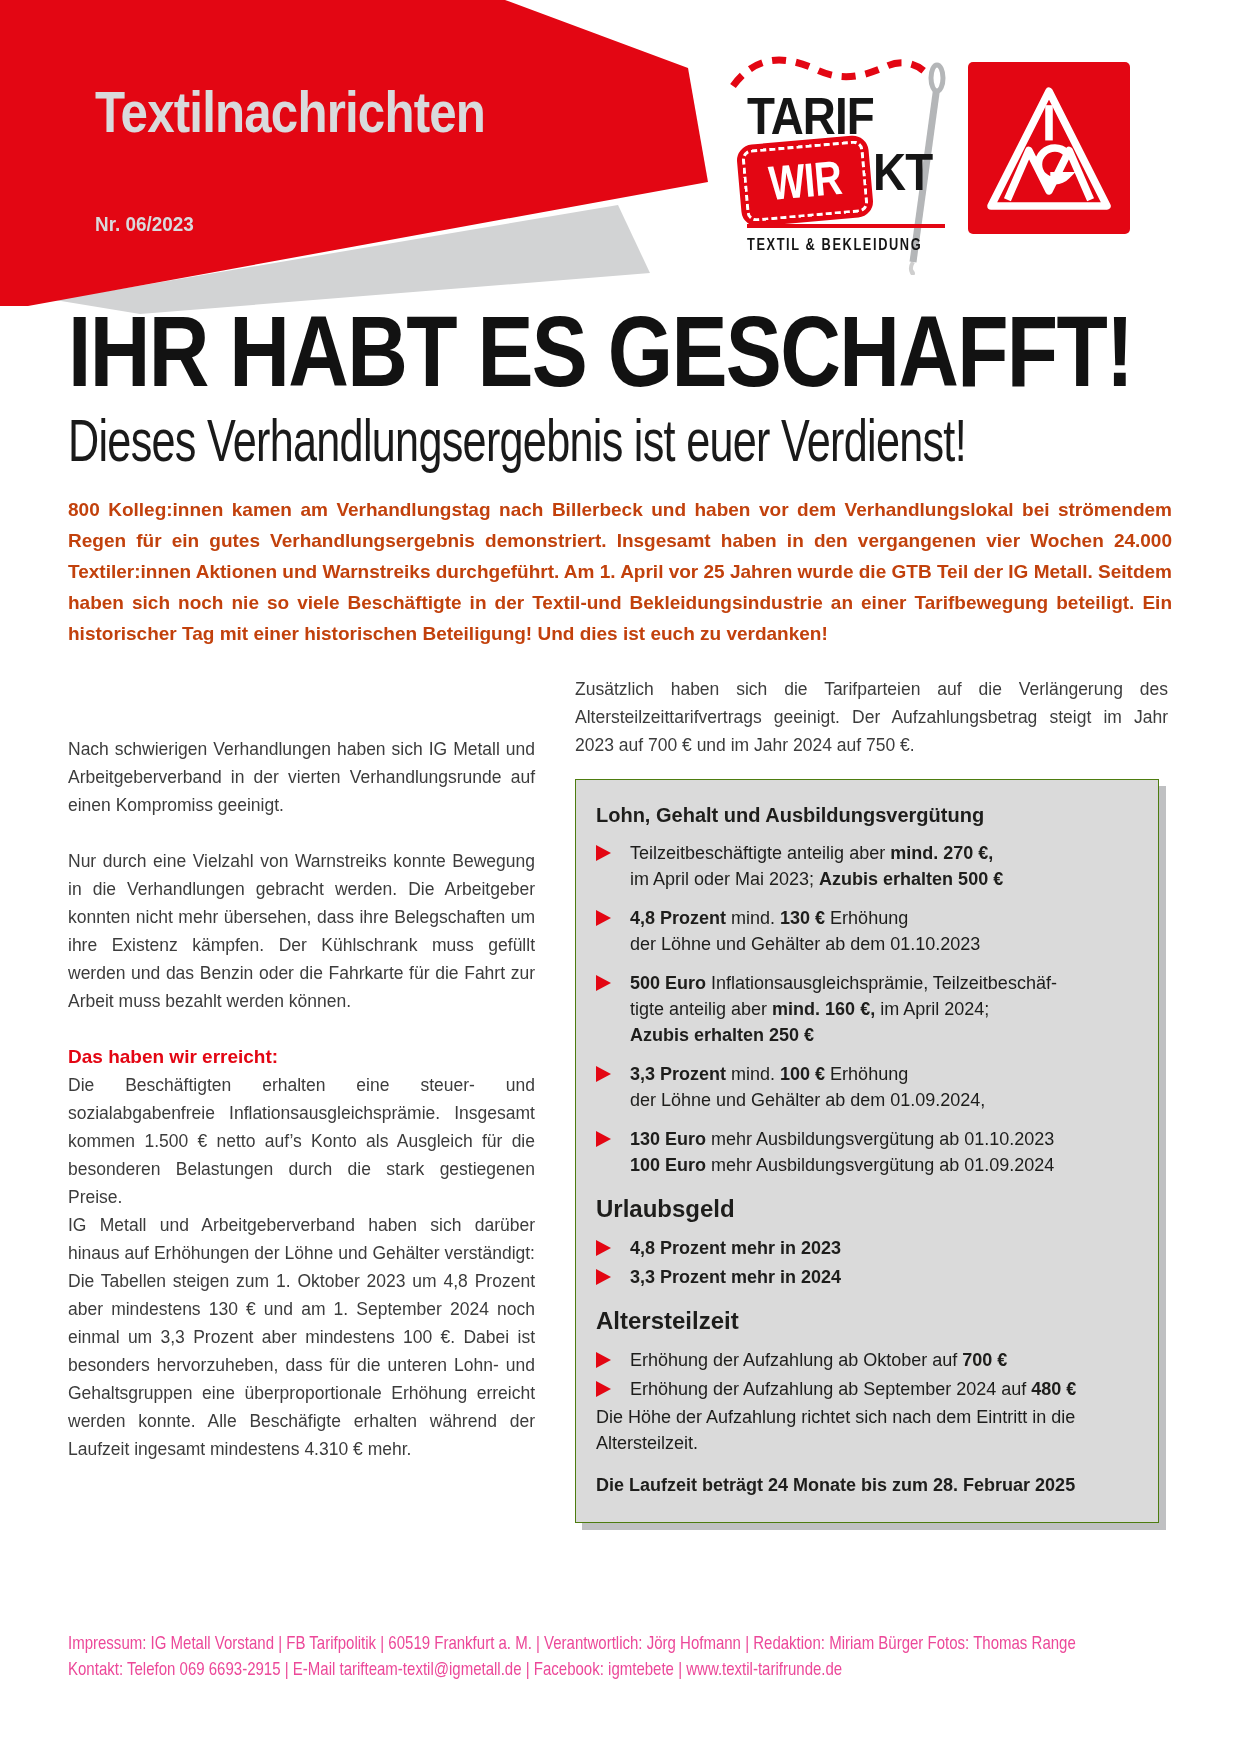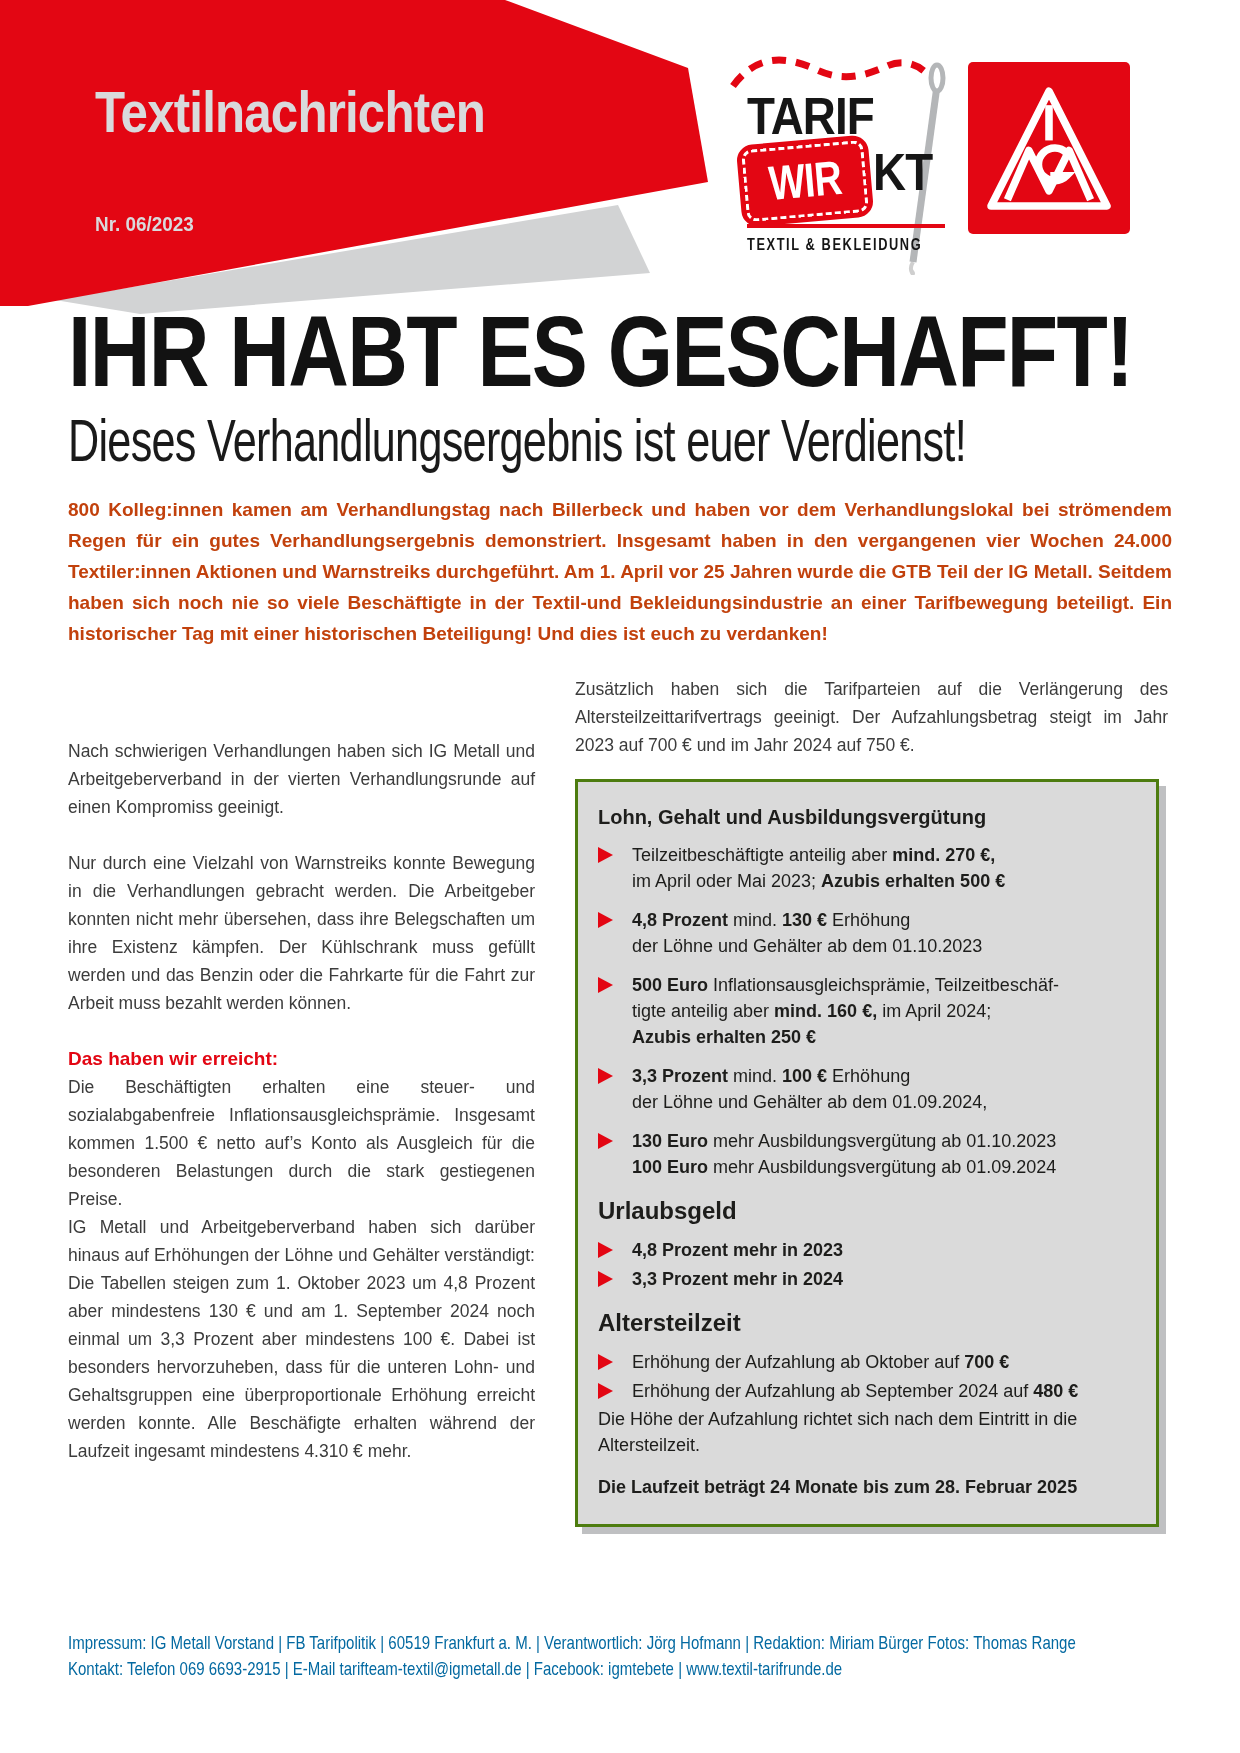--- a/index.html
+++ b/index.html
@@ -72,36 +72,36 @@
   }
   .cols { display:flex; gap:40px; margin-top:26px; align-items:center; }
   .col-left { width:467px; }
   .col-right { width:593px; }
   .para { font-size:17.5px; line-height:28px; color:#3c3c3c; text-align:justify; }
   .gap { margin-top:28px; }
   .red-head { margin-top:28px; font-size:19px; font-weight:bold; color:#e30613; line-height:28px; }
   
   .box {
     margin-top:20px; margin-right:9px; background:#dadada;
-    border:3px solid #4d7c0f; box-shadow:7px 7px 0 #bfc0c2;
+    border:1px solid #4d7c0f; box-shadow:7px 7px 0 #bfc0c2;
     padding:24px 12px 24px 20px; color:#1d1d1b;
   }
   .box-title { font-size:20px; font-weight:bold; margin-bottom:6px; }
   .box-item { position:relative; padding-left:34px; margin-top:13px; font-size:18px; line-height:26px; }
   .box-item .arrow {
     position:absolute; left:0; top:5px; width:0; height:0;
     border-left:15px solid #e30613; border-top:8px solid transparent; border-bottom:8px solid transparent;
   }
   .box-item.k-heading { padding-left:0; margin-top:18px; font-size:24px; }
   .box-item.k-bullet_tight { margin-top:3px; }
   .box-item.k-text { padding-left:0; margin-top:2px; }
   .box-item.k-bold_text { padding-left:0; margin-top:16px; }
   .box-item span.b { font-weight:bold; }
   
-  .footer { position:absolute; left:68px; top:1630px; width:1160px; color:#0369a1; }
+  .footer { position:absolute; left:68px; top:1630px; width:1160px; color:#ec4899; }
   .footer .fline { font-size:19px; line-height:26px; white-space:nowrap; }
   .footer .fline span { display:inline-block; transform:scaleX(.79); transform-origin:0 0; }
 </style>
 </head>
 <body>
 
 <div class="page">
 
   <svg class="mast-svg" viewBox="0 0 1240 330" aria-hidden="true">
     <polygon points="55,300 618,205 650,273 140,314" fill="#d2d3d4"></polygon>

